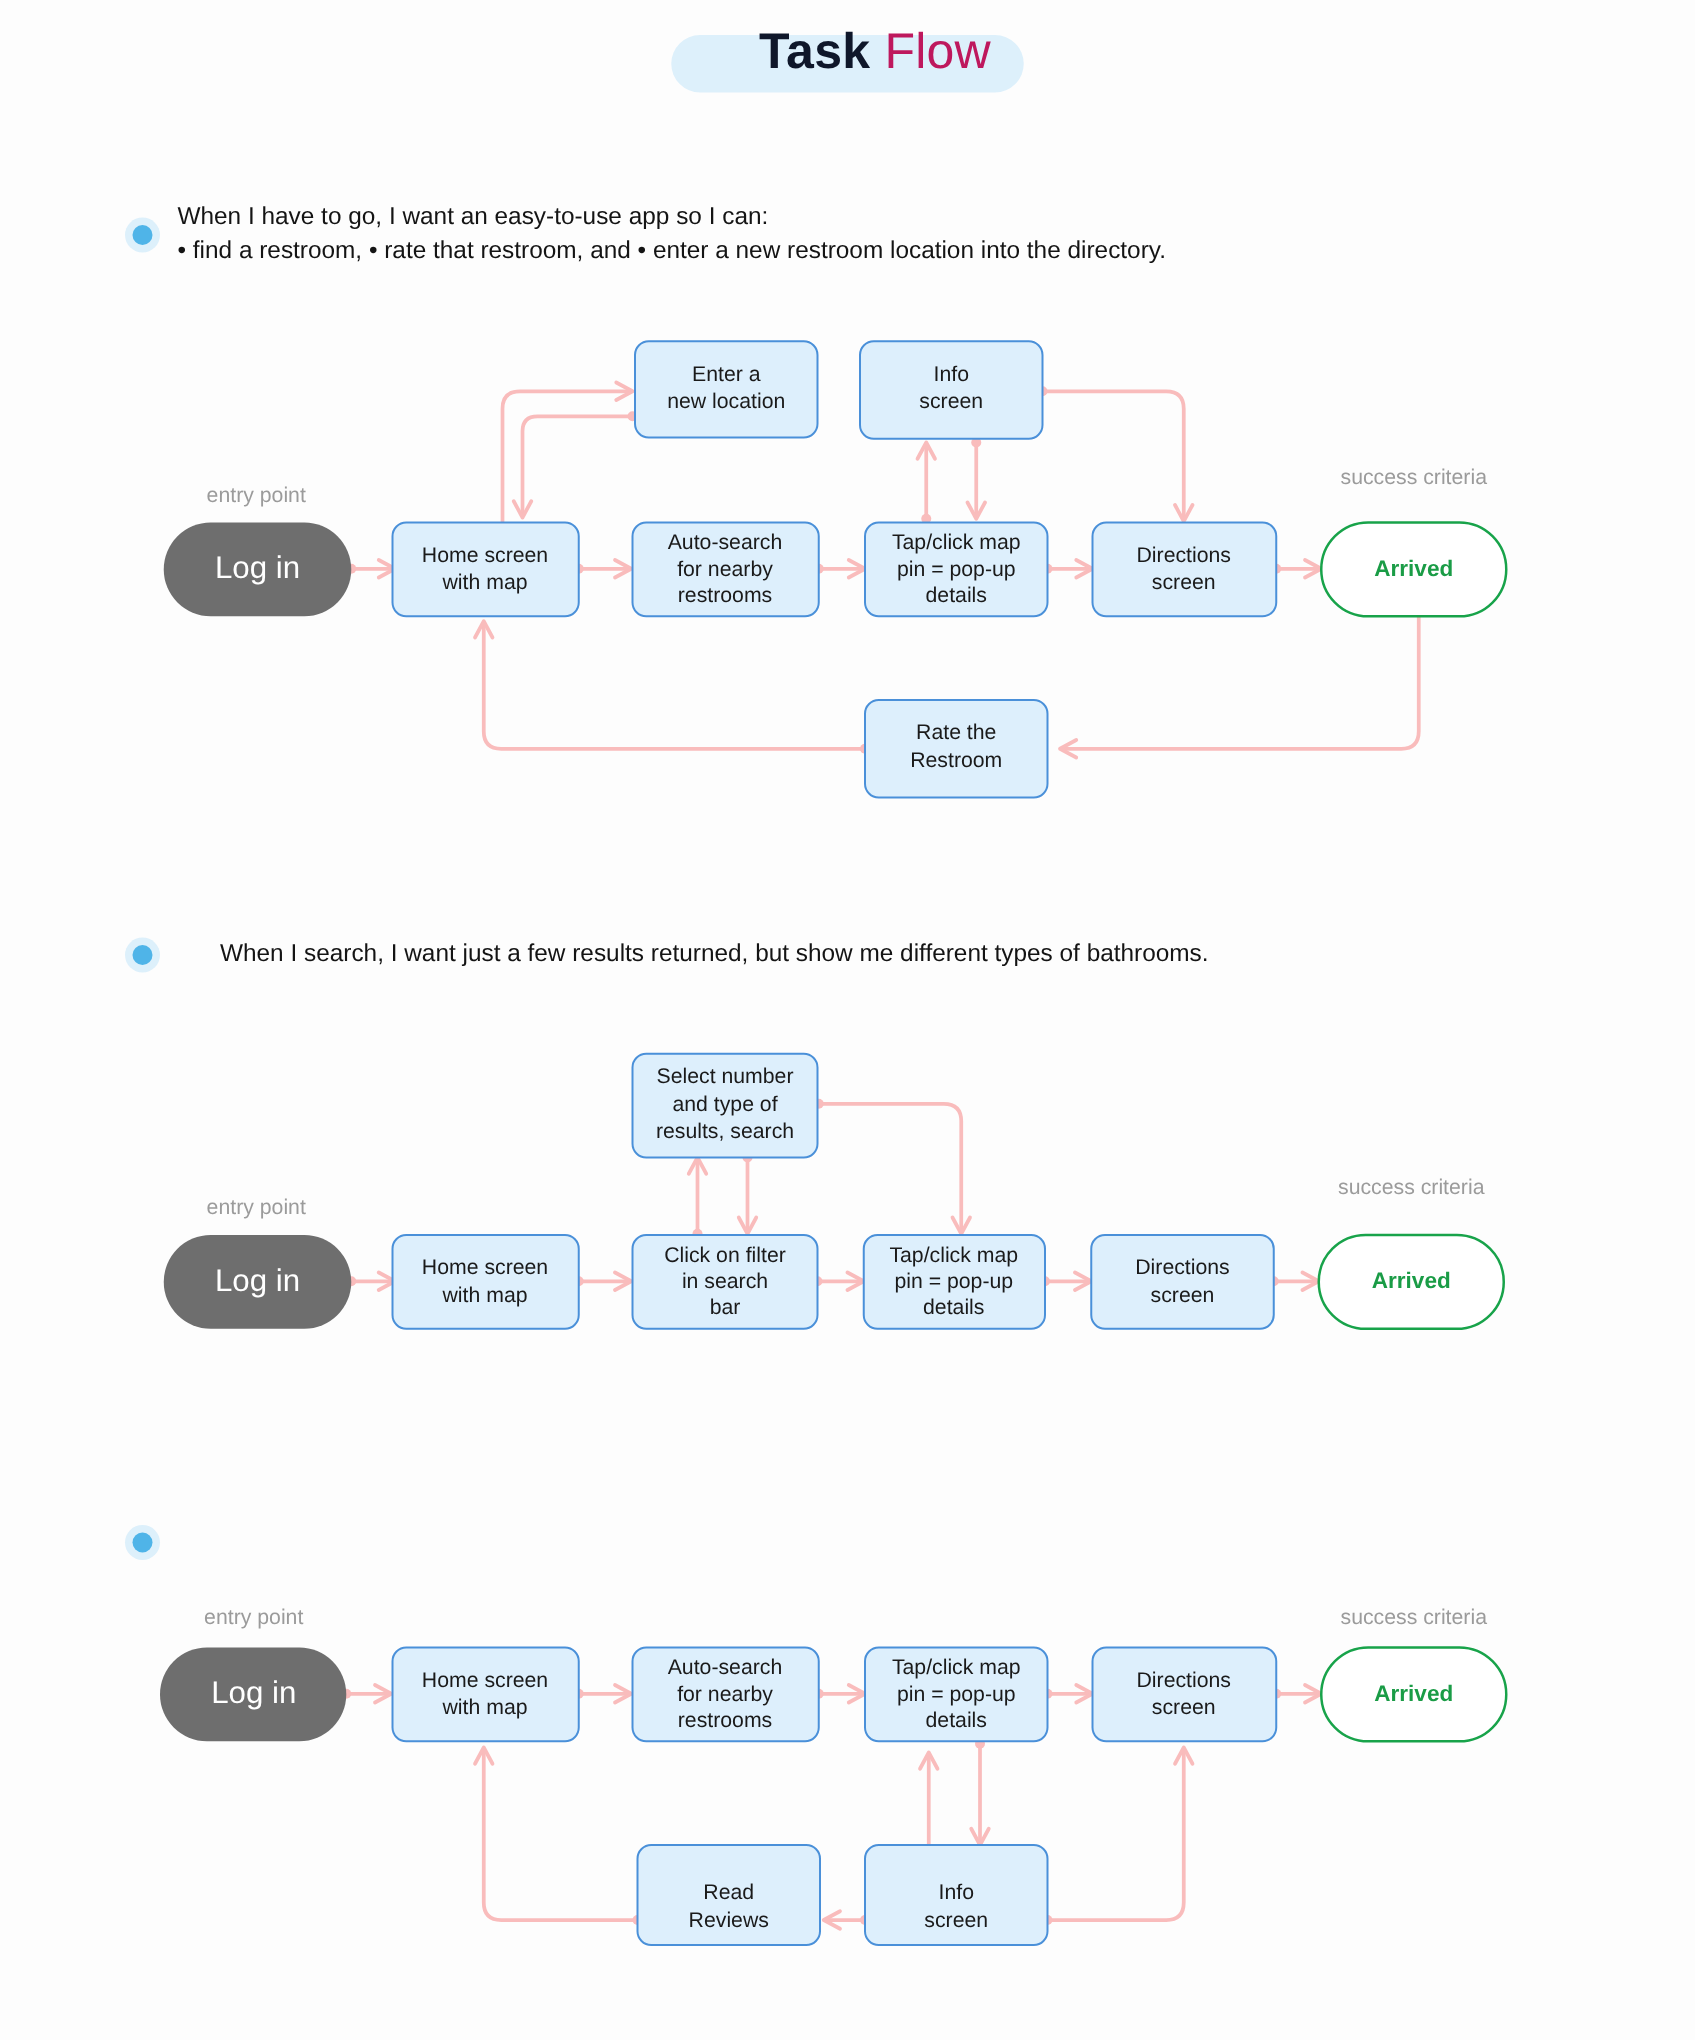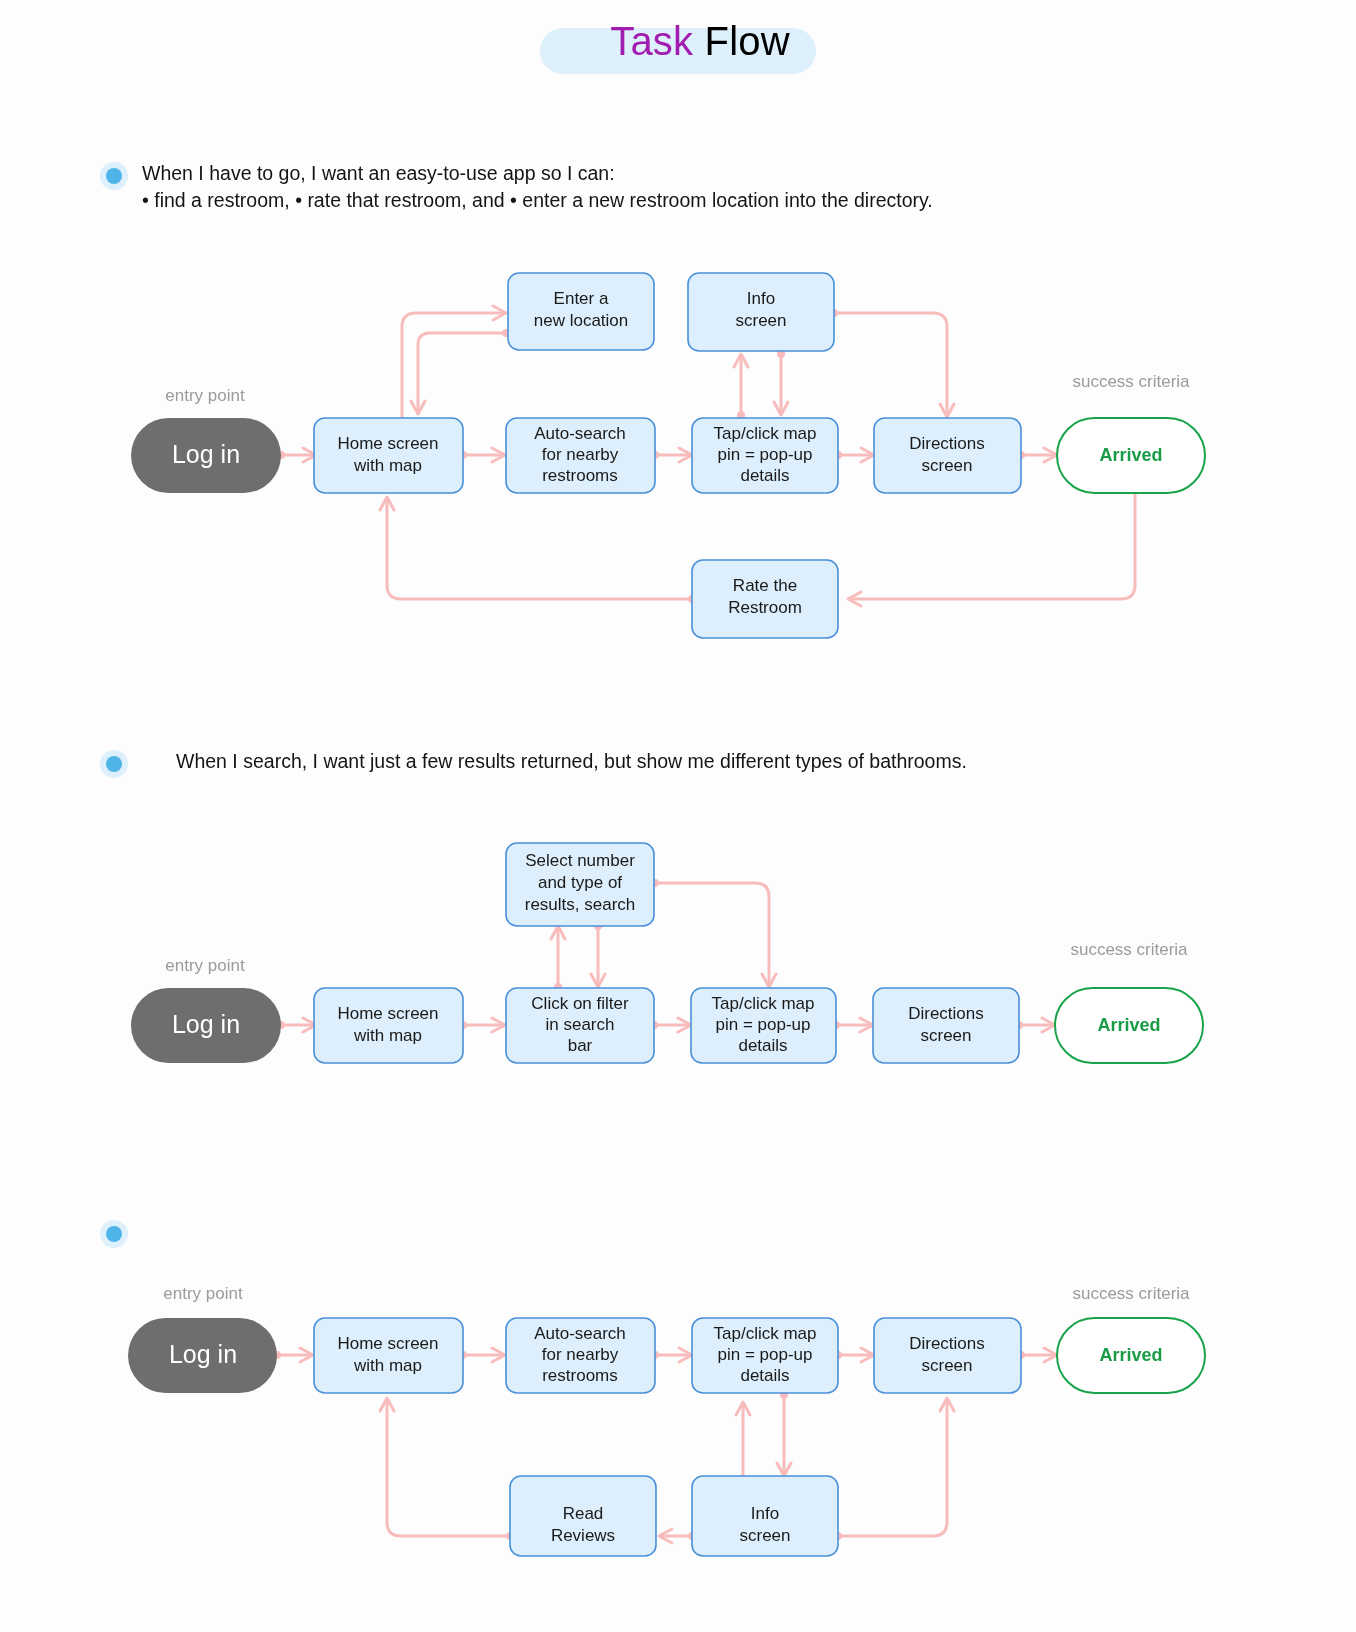--- a/index.html
+++ b/index.html
@@ -34,28 +34,28 @@
   .title::before {
     content: "";
     position: absolute;
     left: 0; right: 0;
     top: 18px; bottom: 2px;
     background: #ddf0fb;
     border-radius: 24px;
     z-index: 0;
   }
   .title .t-part, .title .f-part { position: relative; z-index: 1; }
-  .title .t-part { color: #a21caf; font-weight: 400; margin-left: 44px; }
-  .title .f-part { color: #000000; font-weight: 400; }
+  .title .t-part { color: #0f172a; font-weight: 700; margin-left: 44px; }
+  .title .f-part { color: #be185d; font-weight: 400; }
 
   
   .statement {
     position: absolute;
     display: flex;
-    align-items: flex-start;
+    align-items: center;
     gap: 14px;
   }
   .bullet {
     flex: 0 0 auto;
     width: 28px; height: 28px;
     border-radius: 50%;
     background: #ddf0fb;
     display: flex; align-items: center; justify-content: center;
     margin-top: 2px;
   }

